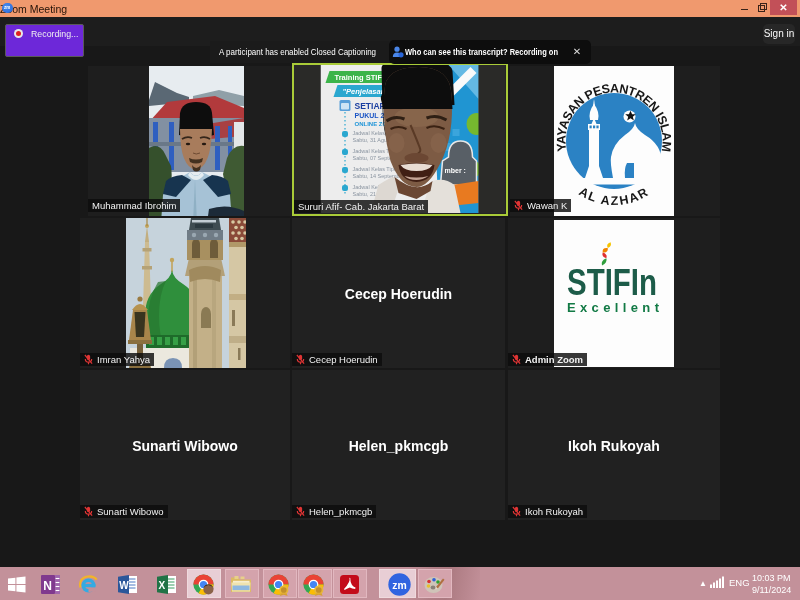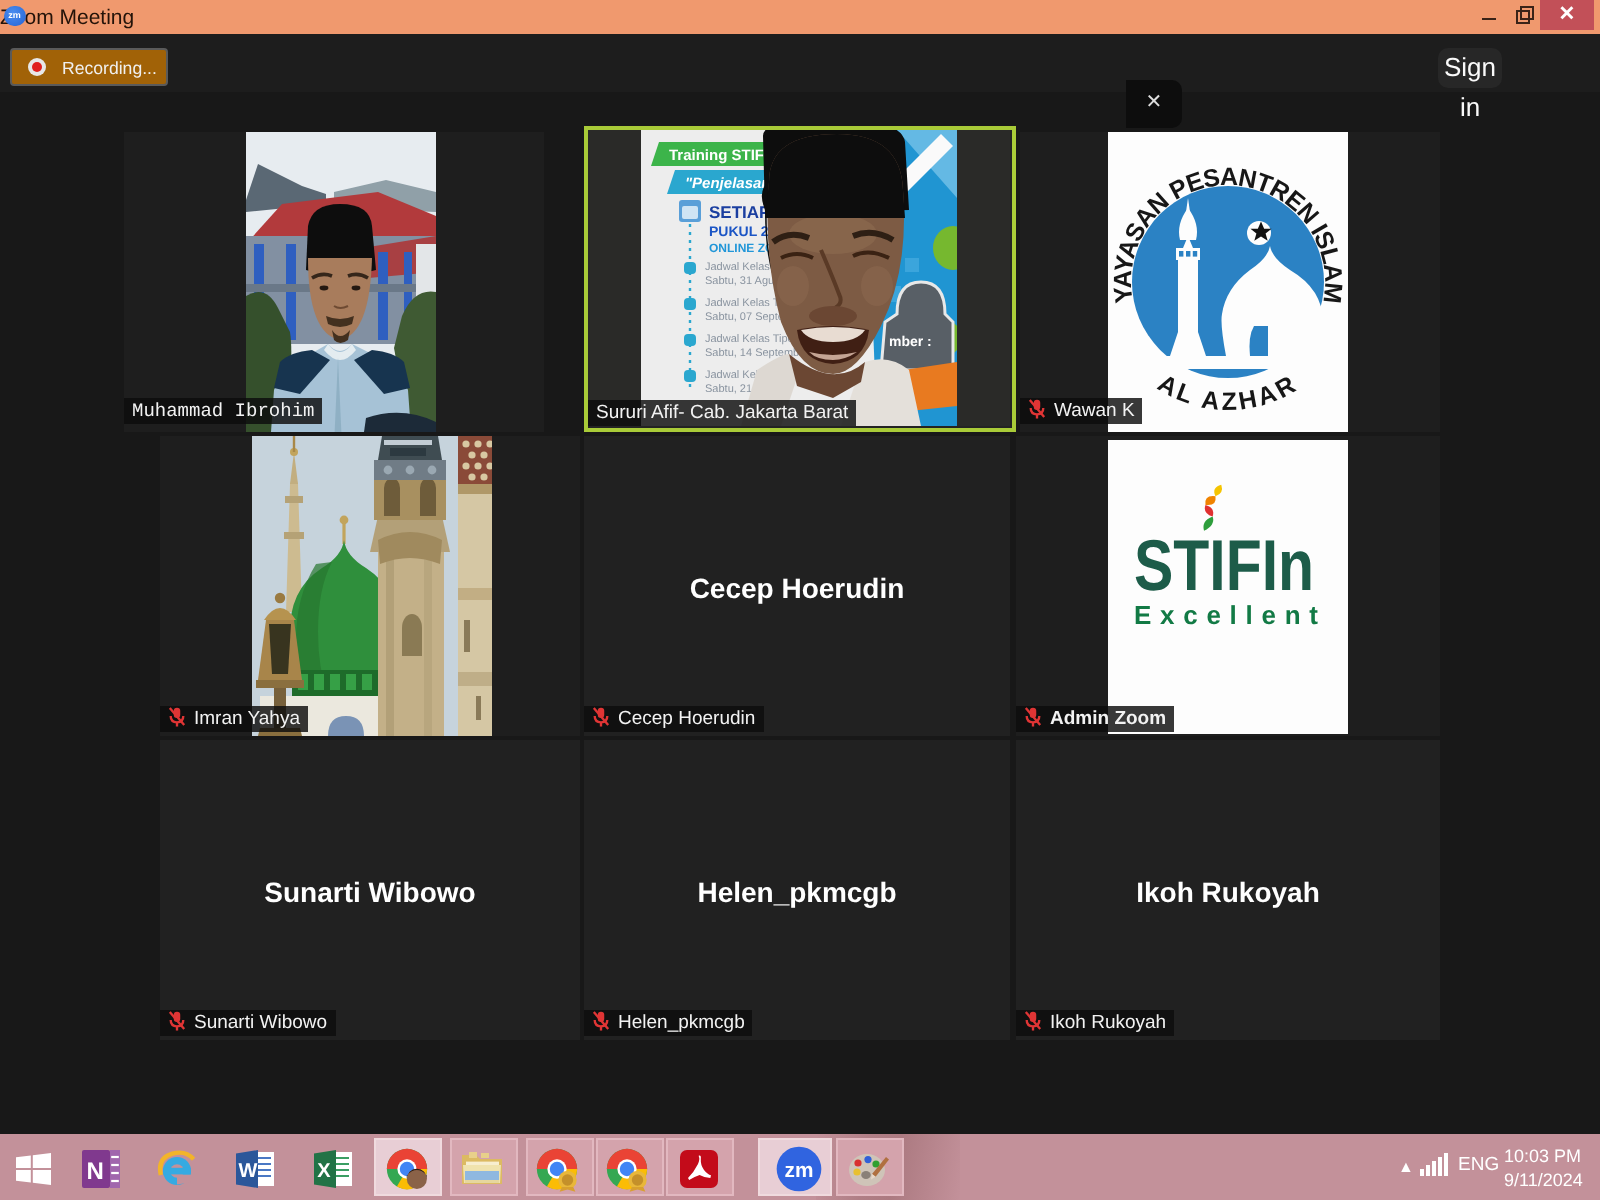--- a/index.html
+++ b/index.html
@@ -15,43 +15,43 @@
     background:radial-gradient(circle at 40% 35%, #4a8df0, #2563d4); color:#fff;
     font-size:4.5px; text-align:center; line-height:10.5px; font-weight:bold;}
   #minbtn { left:741px; top:8.5px; width:7px; height:1.6px; background:#3a2318; }
   #restbtn { left:757.5px; top:4.5px; width:7px; height:7px; border:1.1px solid #3a2318; background:transparent;}
   #restbtn:before { content:""; position:absolute; left:1.2px; top:-2.8px; width:5.5px; height:5.5px; border:1.1px solid #3a2318; }
   #closebtn { left:770px; top:0; width:27px; height:15px; background:#c25058; color:#fff;
      font-size:10px; text-align:center; line-height:15px; font-weight:bold;}
 
   
   #menubar { left:0; top:17px; width:800px; height:29px; background:#1d1d1d; }
-  #recbtn { left:5px; top:7px; width:79px; height:19px; border:1px solid #5a5a5a; border-radius:2px; background:#a16207; }
+  #recbtn { left:5px; top:7px; width:79px; height:33px; border:1px solid #5a5a5a; border-radius:2px; background:#6d28d9; }
   #recdot { left:8px; top:4px; width:9px; height:9px; border-radius:50%; background:#e8e8e8; }
   #recdot:before { content:""; position:absolute; left:2px; top:2px; width:5px; height:5px; border-radius:50%; background:#e02020; }
   #rectext { left:25px; top:4px; font-size:8.8px; color:#f0f0f0; }
-  #signin { left:719px; top:7px; width:32px; height:20px; background:#272727; border-radius:5px;
-     color:#fafafa; font-size:13px; text-align:center; line-height:20px; }
+  #signin { left:763px; top:7px; width:32px; height:20px; background:#272727; border-radius:5px;
+     color:#fafafa; font-size:10px; text-align:center; line-height:20px; }
 
   
   #notif1 { left:210px; top:41px; width:179px; height:22px; background:#1b1b1b; color:#fff; font-size:9.5px; letter-spacing:0; line-height:22px; padding-left:9px; white-space:nowrap; overflow:hidden;}
   #notif2 { left:389px; top:40px; width:174px; height:24px; background:#0d0d0d; border-radius:5px 0 0 5px; color:#fff; font-size:9.5px; font-weight:bold; line-height:24px; white-space:nowrap; padding-left:16px; overflow:hidden;}
   #notif2 svg { position:absolute; left:3px; top:6px; }
   #notifx { left:563px; top:40px; width:28px; height:24px; background:#0d0d0d; color:#ddd; font-size:10px; text-align:center; line-height:24px; border-radius:0 5px 5px 0;}
 
   
   .tile { position:absolute; background:#212121; overflow:hidden; }
   .nlabel { position:absolute; left:0; bottom:4px; height:13px; background:rgba(12,12,12,0.82);
      color:#f2f2f2; font-size:9.5px; line-height:13px; padding:0 4px; white-space:nowrap; }
   .micoff { display:inline-block; width:9px; height:11px; margin-right:4px; vertical-align:-2px; }
   .bigname { position:absolute; width:100%; top:50%; margin-top:-7px; text-align:center;
      color:#fff; font-size:14px; font-weight:bold; }
 
   
-  #t11 { left:62px;  top:66px;  width:210px; height:150px;font-family:Liberation Mono, monospace; }
+  #t11 { left:88px;  top:66px;  width:210px; height:150px; }
   #t12 { left:292px; top:63px;  width:216px; height:153px; border:2.5px solid #a9cb38; background:#232323;}
   #t13 { left:510px; top:66px;  width:210px; height:150px; }
   #t21 { left:80px;  top:218px; width:210px; height:150px; }
   #t22 { left:292px; top:218px; width:213px; height:150px; }
   #t23 { left:508px; top:218px; width:212px; height:150px;text-align:right; }
   #t31 { left:80px;  top:370px; width:210px; height:150px; }
   #t32 { left:292px; top:370px; width:213px; height:150px; }
   #t33 { left:508px; top:370px; width:212px; height:150px; }
 
   
@@ -389,20 +389,26 @@
   </div>
 
   <div class="abs" id="menubar">
     <div class="abs" id="recbtn">
       <div class="abs" id="recdot"></div>
       <div class="abs" id="rectext">Recording...</div>
     </div>
     <div class="abs" id="signin">Sign in</div>
   </div>
 
+  <div class="abs" id="notif1"><span style="display:inline-block;transform:scaleX(0.84);transform-origin:0 50%;">A participant has enabled Closed Captioning</span></div>
+  <div class="abs" id="notif2"><svg width="12" height="12" viewBox="0 0 12 12">
+        <circle cx="5" cy="3.2" r="2.6" fill="#4a86e8"></circle>
+        <path d="M0.8,11 Q0.8,6.5 5,6.5 Q9.2,6.5 9.2,11 Z" fill="#4a86e8"></path>
+        <circle cx="9" cy="8.8" r="2.6" fill="#2a66d8"></circle>
+      </svg><span style="display:inline-block;transform:scaleX(0.79);transform-origin:0 50%;">Who can see this transcript? Recording on</span></div>
   <div class="abs" id="notifx">✕</div>
 
   <div class="abs" id="taskbar">
     <div class="abs" style="left:408px;top:0;width:72px;height:33px;background:linear-gradient(100deg,rgba(0,0,0,0) 0%,rgba(90,40,40,0.18) 35%,rgba(90,40,40,0.22) 55%,rgba(0,0,0,0) 100%);"></div>
 
     <svg class="abs" style="left:8px;top:9px;" width="18" height="17" viewBox="0 0 18 17">
       <g fill="#fff">
           <polygon points="0,2.6 7.4,1.7 7.4,8 0,8"></polygon>
           <polygon points="8.4,1.6 17.5,0.5 17.5,8 8.4,8"></polygon>
           <polygon points="0,9 7.4,9 7.4,15.3 0,14.4"></polygon>

